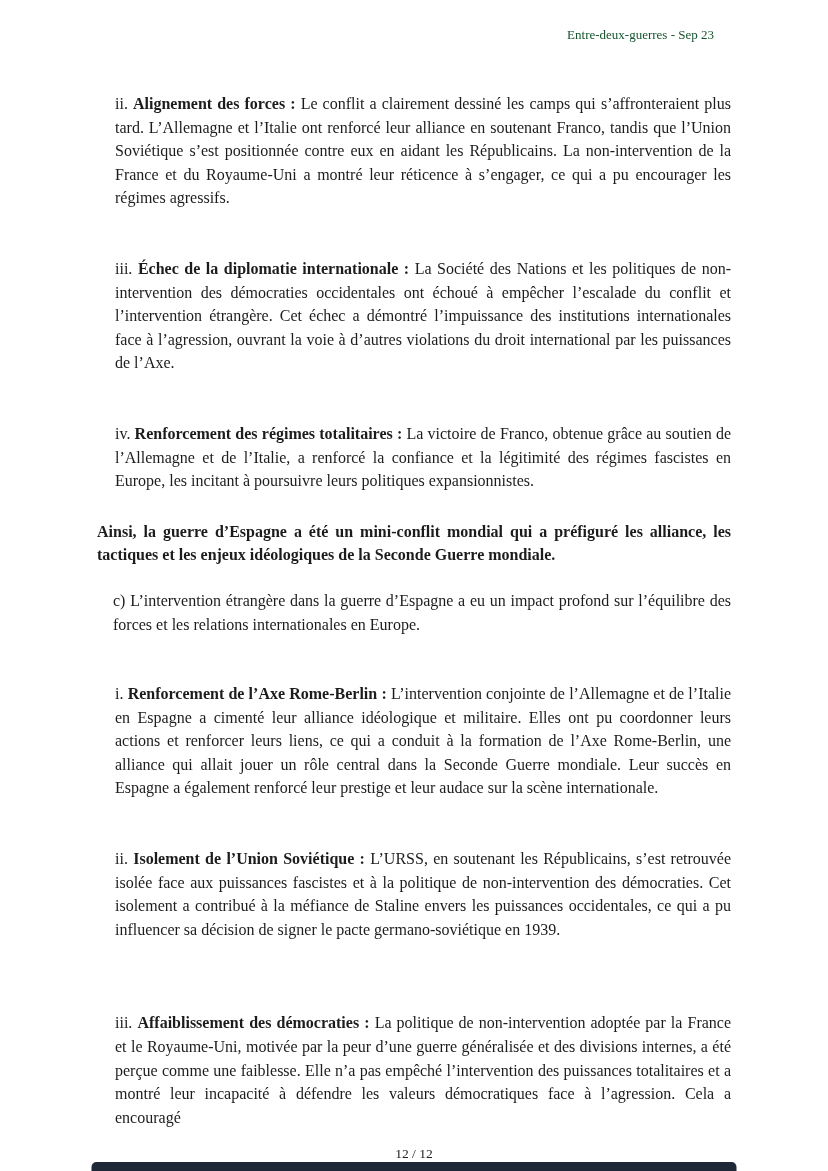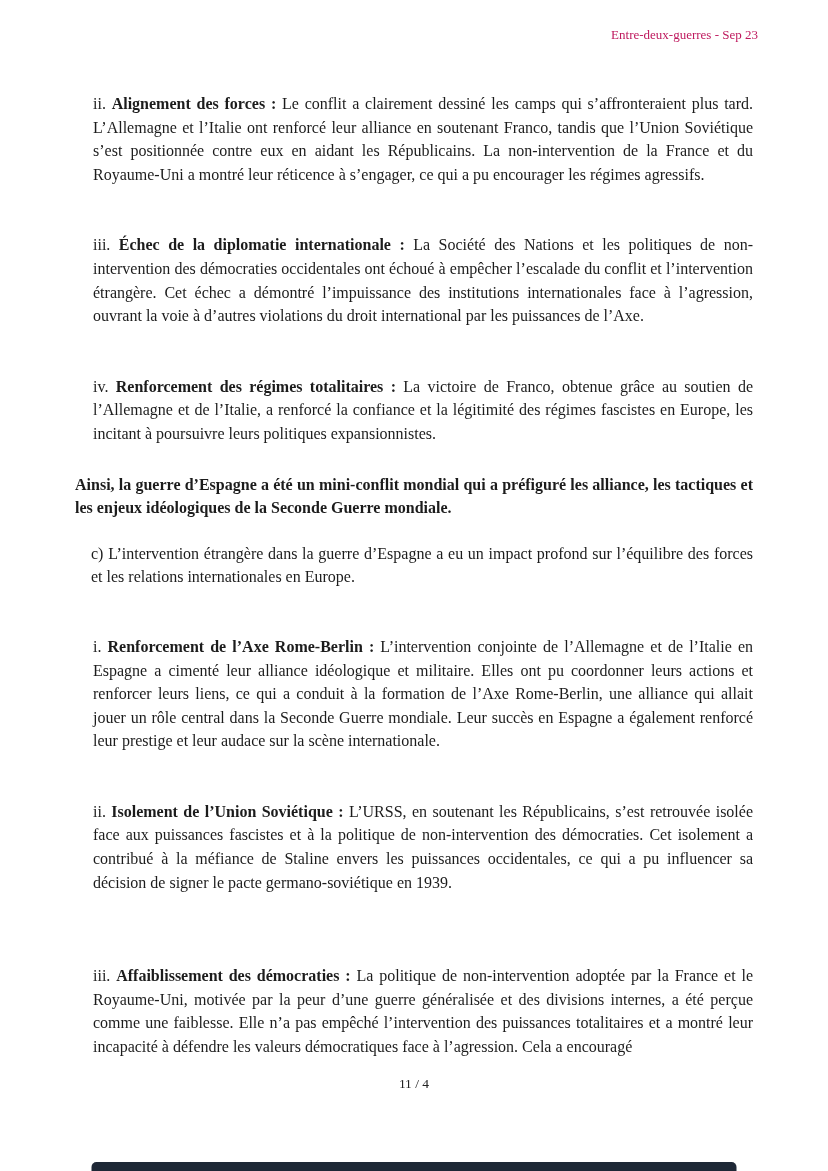--- a/index.html
+++ b/index.html
@@ -10,29 +10,29 @@
   .page {
     position: relative;
     width: 828px;
     height: 1171px;
     background: #ffffff;
     overflow: hidden;
     font-family: "Liberation Serif", "DejaVu Serif", serif;
     color: #1c1c1c;
   }
   .page-header {
-    padding: 27px 70px 0 97px;
+    padding: 27px 114px 0 97px;
     text-align: right;
     font-size: 13px;
     line-height: 16px;
-    color: #be185d;
+    color: #14532d;
   }
   .document-body {
     margin-top: 49px;
-    padding: 0 75px;
+    padding: 0 97px;
   }
   .para {
     font-size: 16px;
     line-height: 23.6px;
     text-align: justify;
     margin: 0 0 47px 0;
   }
   .para.indent { margin-left: 18px; }
   .para.bold { font-weight: bold; }
   .para .paragraph-title { font-weight: bold; }
@@ -73,18 +73,18 @@
       <p class="para p1 indent"><span class="paragraph-numeral">iii. </span><span class="paragraph-title">Échec de la diplomatie internationale : </span><span class="paragraph-text">La Société des Nations et les politiques de non-intervention des démocraties occidentales ont échoué à empêcher l’escalade du conflit et l’intervention étrangère. Cet échec a démontré l’impuissance des institutions internationales face à l’agression, ouvrant la voie à d’autres violations du droit international par les puissances de l’Axe.</span></p>
       <p class="para p2 indent"><span class="paragraph-numeral">iv. </span><span class="paragraph-title">Renforcement des régimes totalitaires : </span><span class="paragraph-text">La victoire de Franco, obtenue grâce au soutien de l’Allemagne et de l’Italie, a renforcé la confiance et la légitimité des régimes fascistes en Europe, les incitant à poursuivre leurs politiques expansionnistes.</span></p>
       <p class="para p3 bold"><span class="paragraph-numeral"></span><span class="paragraph-title"></span><span class="paragraph-text">Ainsi, la guerre d’Espagne a été un mini-conflit mondial qui a préfiguré les alliance, les tactiques et les enjeux idéologiques de la Seconde Guerre mondiale.</span></p>
       <p class="para p4"><span class="paragraph-numeral"></span><span class="paragraph-title"></span><span class="paragraph-text">c) L’intervention étrangère dans la guerre d’Espagne a eu un impact profond sur l’équilibre des forces et les relations internationales en Europe.</span></p>
       <p class="para p5 indent"><span class="paragraph-numeral">i. </span><span class="paragraph-title">Renforcement de l’Axe Rome-Berlin : </span><span class="paragraph-text">L’intervention conjointe de l’Allemagne et de l’Italie en Espagne a cimenté leur alliance idéologique et militaire. Elles ont pu coordonner leurs actions et renforcer leurs liens, ce qui a conduit à la formation de l’Axe Rome-Berlin, une alliance qui allait jouer un rôle central dans la Seconde Guerre mondiale. Leur succès en Espagne a également renforcé leur prestige et leur audace sur la scène internationale.</span></p>
       <p class="para p6 indent"><span class="paragraph-numeral">ii. </span><span class="paragraph-title">Isolement de l’Union Soviétique : </span><span class="paragraph-text">L’URSS, en soutenant les Républicains, s’est retrouvée isolée face aux puissances fascistes et à la politique de non-intervention des démocraties. Cet isolement a contribué à la méfiance de Staline envers les puissances occidentales, ce qui a pu influencer sa décision de signer le pacte germano-soviétique en 1939.</span></p>
       <p class="para p7 indent"><span class="paragraph-numeral">iii. </span><span class="paragraph-title">Affaiblissement des démocraties : </span><span class="paragraph-text">La politique de non-intervention adoptée par la France et le Royaume-Uni, motivée par la peur d’une guerre généralisée et des divisions internes, a été perçue comme une faiblesse. Elle n’a pas empêché l’intervention des puissances totalitaires et a montré leur incapacité à défendre les valeurs démocratiques face à l’agression. Cela a encouragé</span></p>
     </div>
 
   <div class="page-footer">
-    <span>11 / 4</span>
+    <span>12 / 12</span>
   </div>
 
   <div class="bottom-bar"></div>
 
 </div>
 
 </body></html>

